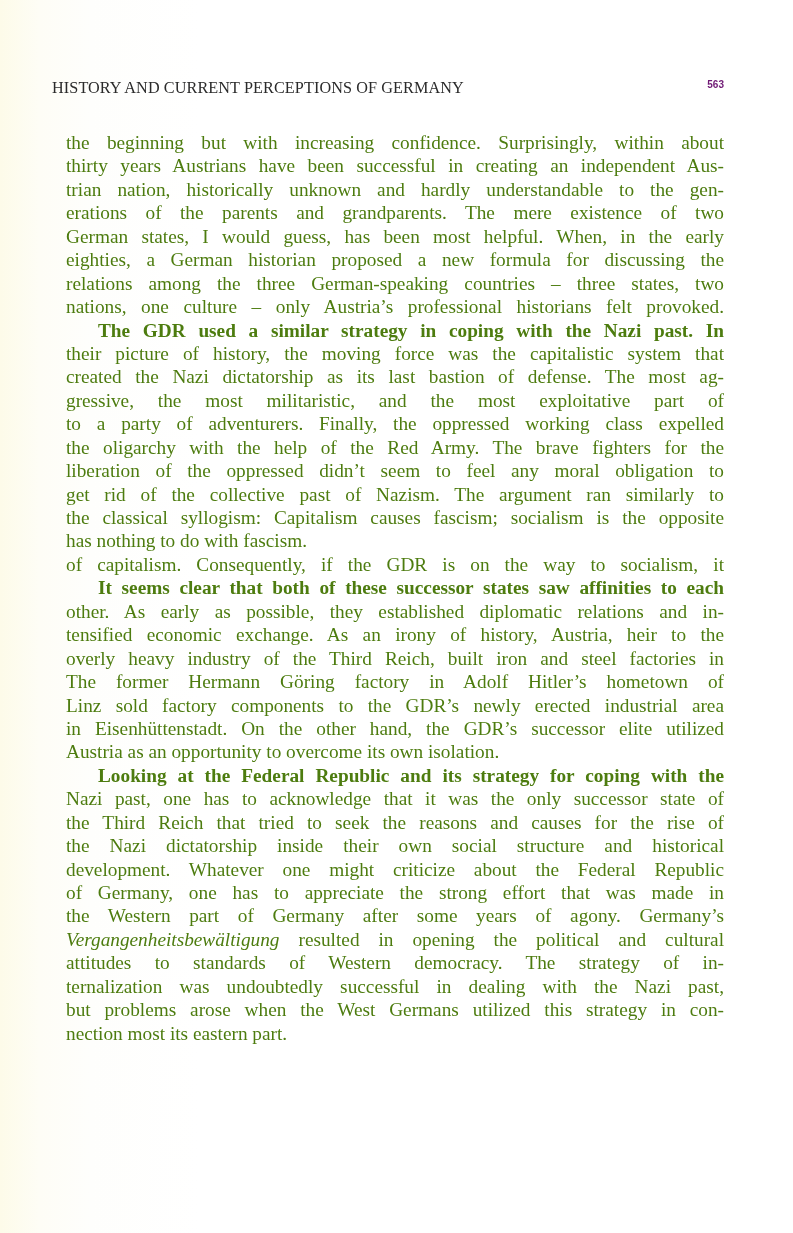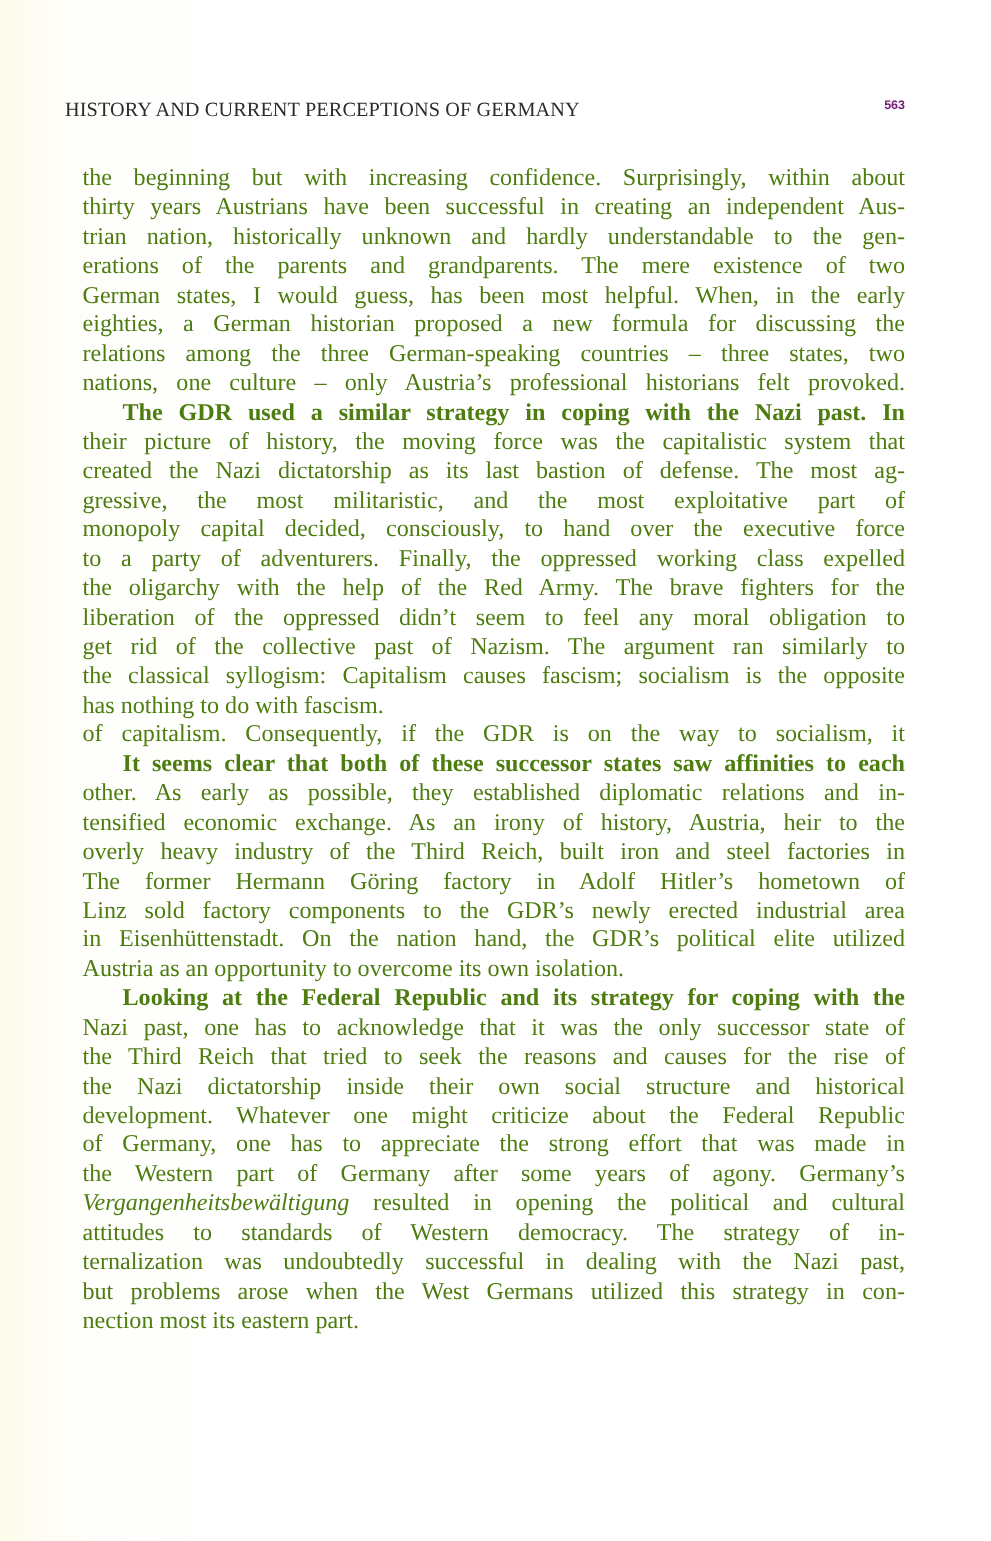--- a/index.html
+++ b/index.html
@@ -83,38 +83,37 @@
     <span class="line">eighties, a German historian proposed a new formula for discussing the</span>
     <span class="line">relations among the three German-speaking countries – three states, two</span>
     <span class="line">nations, one culture – only Austria’s professional historians felt provoked.</span>
   </div>
 
   <div>
     <span class="line indent">The GDR used a similar strategy in coping with the Nazi past. In</span>
     <span class="line">their picture of history, the moving force was the capitalistic system that</span>
     <span class="line">created the Nazi dictatorship as its last bastion of defense. The most ag-</span>
     <span class="line">gressive, the most militaristic, and the most exploitative part of</span>
-    <span class="line">monopoly capital decided, consciously, to hand over the executive force</span>
     <span class="line">to a party of adventurers. Finally, the oppressed working class expelled</span>
     <span class="line">the oligarchy with the help of the Red Army. The brave fighters for the</span>
     <span class="line">liberation of the oppressed didn’t seem to feel any moral obligation to</span>
     <span class="line">get rid of the collective past of Nazism. The argument ran similarly to</span>
     <span class="line">the classical syllogism: Capitalism causes fascism; socialism is the opposite</span>
     <span class="line last">has nothing to do with fascism.</span>
     <span class="line">of capitalism. Consequently, if the GDR is on the way to socialism, it</span>
   </div>
 
   <div>
     <span class="line indent">It seems clear that both of these successor states saw affinities to each</span>
     <span class="line">other. As early as possible, they established diplomatic relations and in-</span>
     <span class="line">tensified economic exchange. As an irony of history, Austria, heir to the</span>
     <span class="line">overly heavy industry of the Third Reich, built iron and steel factories in</span>
     <span class="line">The former Hermann Göring factory in Adolf Hitler’s hometown of</span>
     <span class="line">Linz sold factory components to the GDR’s newly erected industrial area</span>
-    <span class="line">in Eisenhüttenstadt. On the nation hand, the GDR’s political elite utilized</span>
+    <span class="line">in Eisenhüttenstadt. On the other hand, the GDR’s successor elite utilized</span>
     <span class="line last">Austria as an opportunity to overcome its own isolation.</span>
   </div>
 
   <div>
     <span class="line indent">Looking at the Federal Republic and its strategy for coping with the</span>
     <span class="line">Nazi past, one has to acknowledge that it was the only successor state of</span>
     <span class="line">the Third Reich that tried to seek the reasons and causes for the rise of</span>
     <span class="line">the Nazi dictatorship inside their own social structure and historical</span>
     <span class="line">development. Whatever one might criticize about the Federal Republic</span>
     <span class="line">of Germany, one has to appreciate the strong effort that was made in</span>

